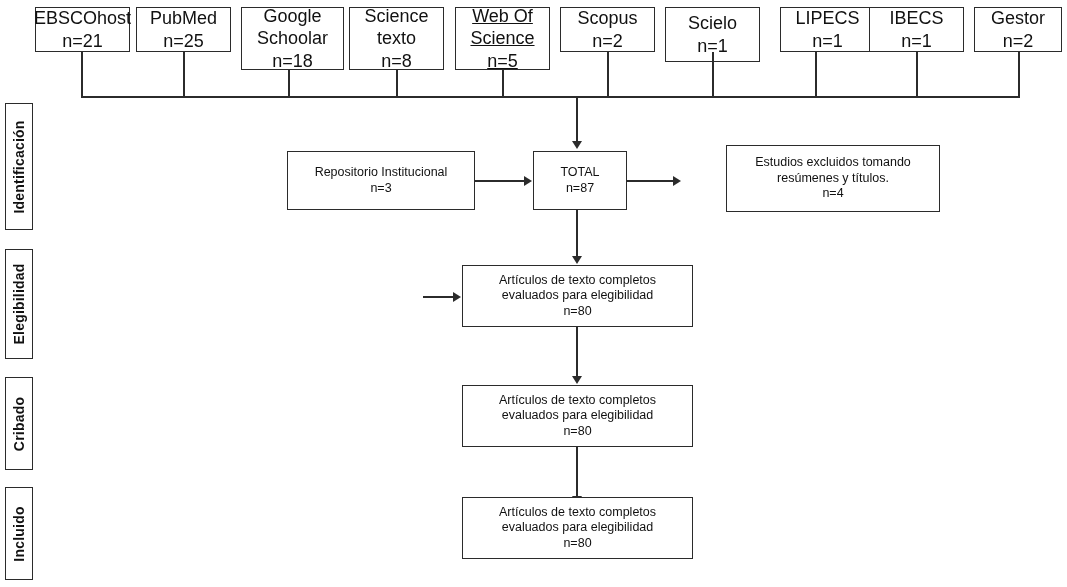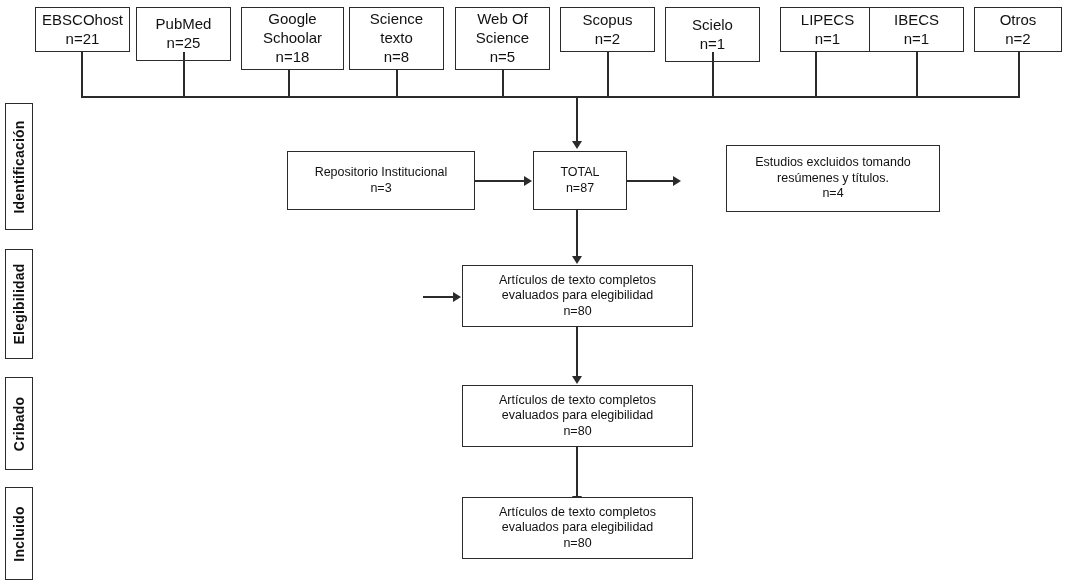--- a/index.html
+++ b/index.html
@@ -32,21 +32,21 @@
     text-align: center;
     line-height: 1.25;
     font-size: 12.5px;
     color: #111111;
     padding: 2px 4px;
   }
   .box .ln { display: block; white-space: nowrap; }
   .box.wrap .ln { white-space: normal; }
 
   
-  .src { font-size: 15px; }
+  .src { font-size: 18px; }
 
   
   .stage {
     position: absolute;
     box-sizing: border-box;
     border: 1.6px solid #2b2b2b;
     background: #ffffff;
     display: flex;
     align-items: center;
     justify-content: center;
@@ -101,38 +101,38 @@
   </div>
   <div class="stage" style="left:5px;  top:487px; width:28px; height:93px;">
     <span>Incluido</span>
   </div>
 
   <div class="box src" style="left:35px;  top:7px;  width:95px;  height:45px;">
     <span class="ln">EBSCOhost</span>
     <span class="ln">n=21</span>
   </div>
 
-  <div class="box src" style="left:136px; top:7px;  width:95px;  height:54px;">
+  <div class="box src" style="left:136px; top:7px;  width:95px;  height:45px;">
     <span class="ln">PubMed</span>
     <span class="ln">n=25</span>
   </div>
 
   <div class="box src" style="left:241px; top:7px;  width:103px;  height:63px;">
     <span class="ln">Google</span>
     <span class="ln">Schoolar</span>
     <span class="ln">n=18</span>
   </div>
 
   <div class="box src" style="left:349px; top:7px;  width:95px;  height:63px;">
     <span class="ln">Science</span>
     <span class="ln">texto</span>
     <span class="ln">n=8</span>
   </div>
 
-  <div class="box src" style="left:455px; top:7px;  width:95px;  height:63px;">
+  <div class="box src" style="left:455px; top:7px;  width:95px;  height:63px;text-decoration:underline;">
     <span class="ln">Web Of</span>
     <span class="ln">Science</span>
     <span class="ln">n=5</span>
   </div>
 
   <div class="box src" style="left:560px; top:7px;  width:95px;  height:45px;">
     <span class="ln">Scopus</span>
     <span class="ln">n=2</span>
   </div>
 
@@ -145,21 +145,21 @@
     <span class="ln">LIPECS</span>
     <span class="ln">n=1</span>
   </div>
 
   <div class="box src" style="left:869px; top:7px;  width:95px;  height:45px;">
     <span class="ln">IBECS</span>
     <span class="ln">n=1</span>
   </div>
 
   <div class="box src" style="left:974px; top:7px;  width:88px;  height:45px;">
-    <span class="ln">Otros</span>
+    <span class="ln">Gestor</span>
     <span class="ln">n=2</span>
   </div>
 
   <div class="vline" style="left:81px;  top:52px; height:45px;"></div>
   <div class="vline" style="left:183px; top:52px; height:45px;"></div>
   <div class="vline" style="left:288px; top:70px; height:27px;"></div>
   <div class="vline" style="left:396px; top:70px; height:27px;"></div>
   <div class="vline" style="left:502px; top:70px; height:27px;"></div>
   <div class="vline" style="left:607px; top:52px; height:45px;"></div>
   <div class="vline" style="left:712px; top:52px; height:45px;"></div>

